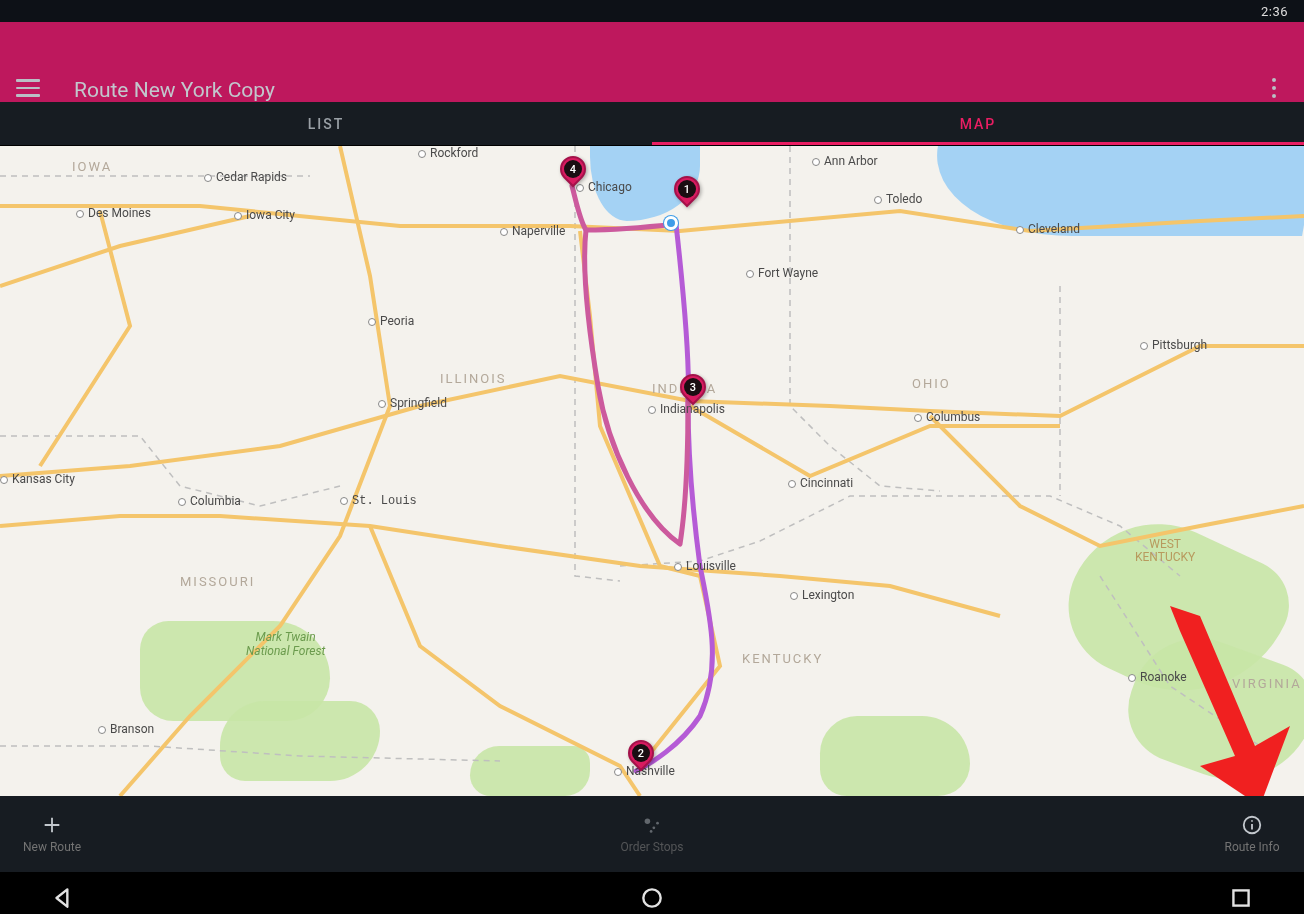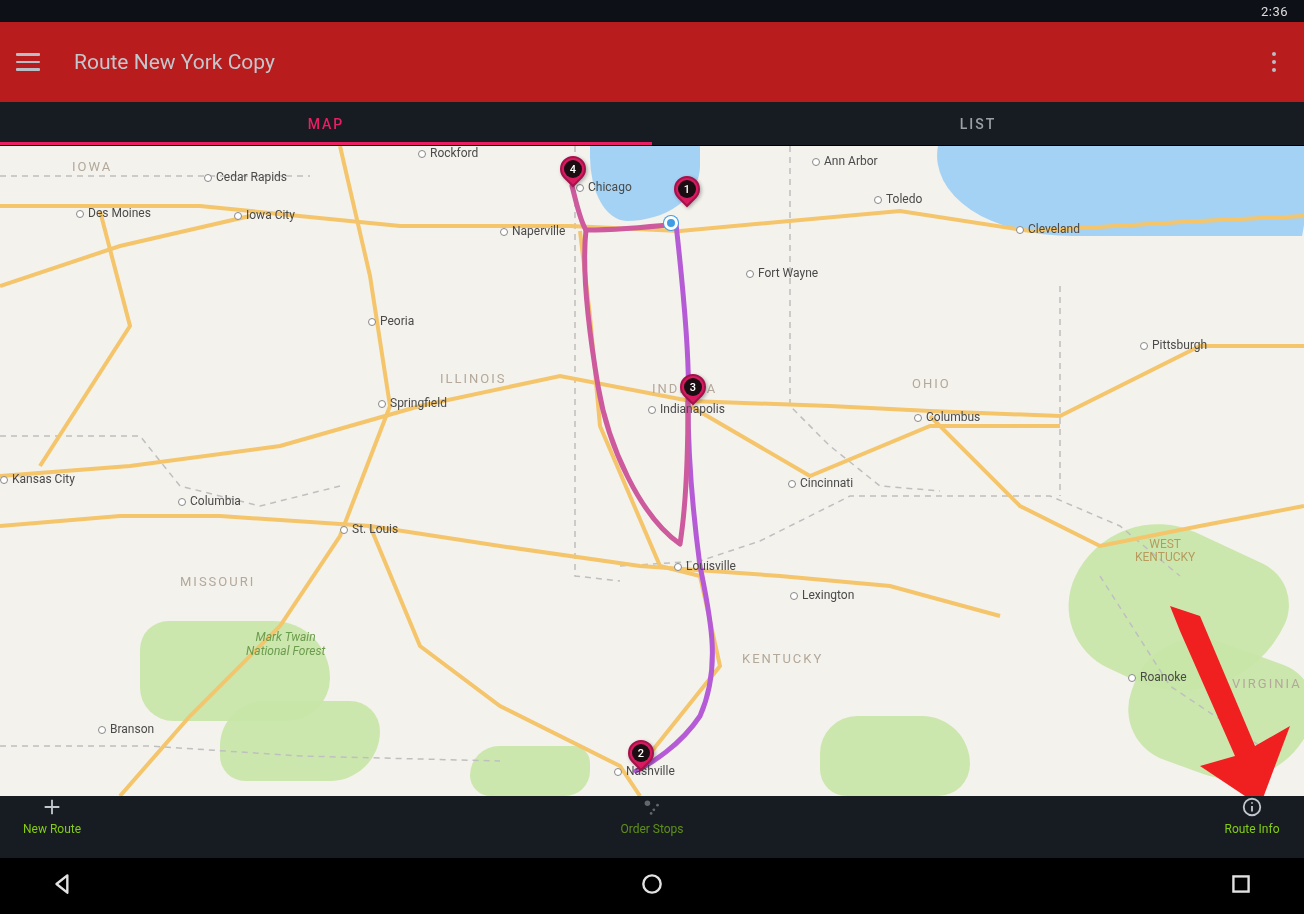--- a/index.html
+++ b/index.html
@@ -1,20 +1,20 @@
 <!DOCTYPE html>
 <html><head>
 <meta charset="utf-8">
 <style>
   * { margin:0; padding:0; box-sizing:border-box; font-family: Roboto, "Helvetica Neue", Arial, sans-serif; }
   html,body { width:1304px; height:914px; background:#000; overflow:hidden; }
 
   .status-bar { height:22px; background:#0d1117; color:#ddd; font-size:13px; display:flex; align-items:center; justify-content:flex-end; padding-right:16px; letter-spacing:0.5px; }
 
-  .app-bar { height:80px; background:#b91c1c; display:flex; align-items:center; padding:0 16px; color:#b9bfc5; }
+  .app-bar { height:80px; background:#be185d; display:flex; align-items:flex-end; padding:0 16px; color:#b9bfc5; }
   .hamburger { width:28px; height:28px; margin-right:30px; display:flex; flex-direction:column; justify-content:center; gap:5px; cursor:pointer; }
   .hamburger span { height:2.5px; background:#b9bfc5; width:24px; border-radius:1px; }
   .app-title { font-size:21px; font-weight:400; color:#c2c7cd; }
   .app-bar .spacer { flex:1; }
   .overflow { width:28px; height:28px; display:flex; flex-direction:column; align-items:center; justify-content:center; gap:4px; cursor:pointer; }
   .overflow span { width:4px; height:4px; background:#b9bfc5; border-radius:50%; }
 
   .tabs { height:44px; background:#171c22; display:flex; border-bottom:1px solid #000; }
   .tab { flex:1; display:flex; align-items:center; justify-content:center; font-size:14px; letter-spacing:2px; font-weight:500; color:#9aa0a6; cursor:pointer; position:relative; }
   .tab.active { color:#e91e63; }
@@ -42,21 +42,21 @@
   .city::before { content:""; display:inline-block; width:6px; height:6px; border:1px solid #888; border-radius:50%; background:#fff; margin-right:4px; vertical-align:middle; }
   .state { position:absolute; font-size:13px; letter-spacing:2px; color:#b3a89a; font-weight:400; }
   .feat { position:absolute; font-size:12px; color:#6b9b4d; font-style:italic; text-align:center; line-height:1.2; }
   .region { position:absolute; font-size:12px; color:#b89a5e; text-align:center; line-height:1.1; }
 
   
   .pin { position:absolute; width:26px; height:26px; border-radius:50% 50% 50% 0; background:#d81b60; transform:rotate(-45deg); border:2px solid #a3124a; display:flex; align-items:center; justify-content:center; box-shadow:0 2px 4px rgba(0,0,0,0.3); }
   .pin span { transform:rotate(45deg); width:18px; height:18px; border-radius:50%; background:#1a0e12; color:#fff; font-size:11px; font-weight:500; display:flex; align-items:center; justify-content:center; }
   .loc-dot { position:absolute; width:14px; height:14px; border-radius:50%; background:#3f9de8; border:3px solid #fff; box-shadow:0 0 0 1px #3f9de8; }
 
-  .bottom-bar { height:62px; background:#171c22; display:flex; justify-content:space-between; padding:0 12px; color:#84cc16; }
+  .bottom-bar { height:76px; background:#171c22; display:flex; align-items:center; justify-content:space-between; padding:0 12px; color:#737373; }
   .bbtn { display:flex; flex-direction:column; align-items:center; gap:4px; font-size:12px; cursor:pointer; min-width:80px; }
   .bbtn svg { width:22px; height:22px; }
   .bbtn.center { opacity:0.65; }
 
   .nav-bar { height:56px; background:#000; display:flex; align-items:center; justify-content:space-between; padding:0 50px; }
   .nav-btn { cursor:pointer; }
   .nav-btn svg { width:26px; height:26px; }
 
   .arrow-annotation { position:absolute; pointer-events:none; }
 </style>
@@ -76,22 +76,22 @@
   <div class="app-title">Route New York Copy</div>
   <div class="spacer"></div>
   <div class="overflow">
       <span></span>
       <span></span>
       <span></span>
     </div>
 </div>
 
 <div class="tabs">
+  <div class="tab">LIST</div>
   <div class="tab active">MAP</div>
-  <div class="tab">LIST</div>
 </div>
 
 <div class="map-area">
 
   <div class="lake" style="left:590px; top:0; width:110px; height:75px; border-radius:0 0 80px 40px / 0 0 60px 70px;"></div>
   <div class="lake" style="left:930px; top:0; width:380px; height:90px; border-radius:0 0 0 300px / 0 0 0 180px; transform:skewX(-10deg);"></div>
   <div class="lake" style="left:1050px; top:0; width:260px; height:55px;"></div>
 
   <div class="park" style="left:140px; top:475px; width:190px; height:100px; border-radius:60px 120px 90px 70px;"></div>
   <div class="park" style="left:220px; top:555px; width:160px; height:80px; border-radius:90px 60px 100px 50px;"></div>
@@ -148,21 +148,21 @@
   <div class="city" style="left:1016px; top:76px;">Cleveland</div>
   <div class="city" style="left:746px; top:120px;">Fort Wayne</div>
   <div class="city" style="left:368px; top:168px;">Peoria</div>
   <div class="city" style="left:1140px; top:192px;">Pittsburgh</div>
   <div class="city" style="left:378px; top:250px;">Springfield</div>
   <div class="city" style="left:648px; top:256px;">Indianapolis</div>
   <div class="city" style="left:914px; top:264px;">Columbus</div>
   <div class="city" style="left:0px; top:326px;">Kansas City</div>
   <div class="city" style="left:178px; top:348px;">Columbia</div>
   <div class="city" style="left:788px; top:330px;">Cincinnati</div>
-  <div class="city" style="left:340px; top:376px;">St. Louis</div>
+  <div class="city" style="left:340px; top:348px;font-family:Liberation Mono, monospace;">St. Louis</div>
   <div class="city" style="left:674px; top:413px;">Louisville</div>
   <div class="city" style="left:790px; top:442px;">Lexington</div>
   <div class="city" style="left:98px; top:576px;">Branson</div>
   <div class="city" style="left:614px; top:618px;">Nashville</div>
   <div class="city" style="left:1128px; top:524px;">Roanoke</div>
 
   <div class="feat" style="left:246px; top:484px; white-space:pre;">Mark Twain
 National Forest</div>
 
   <div class="loc-dot" style="left:664px; top:70px;"></div>

